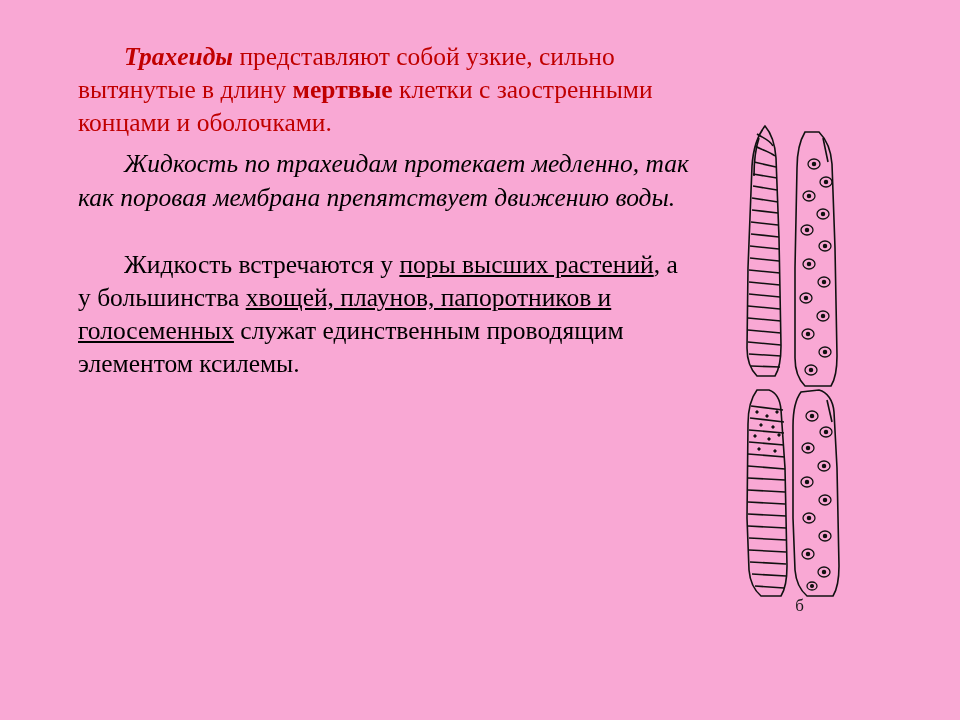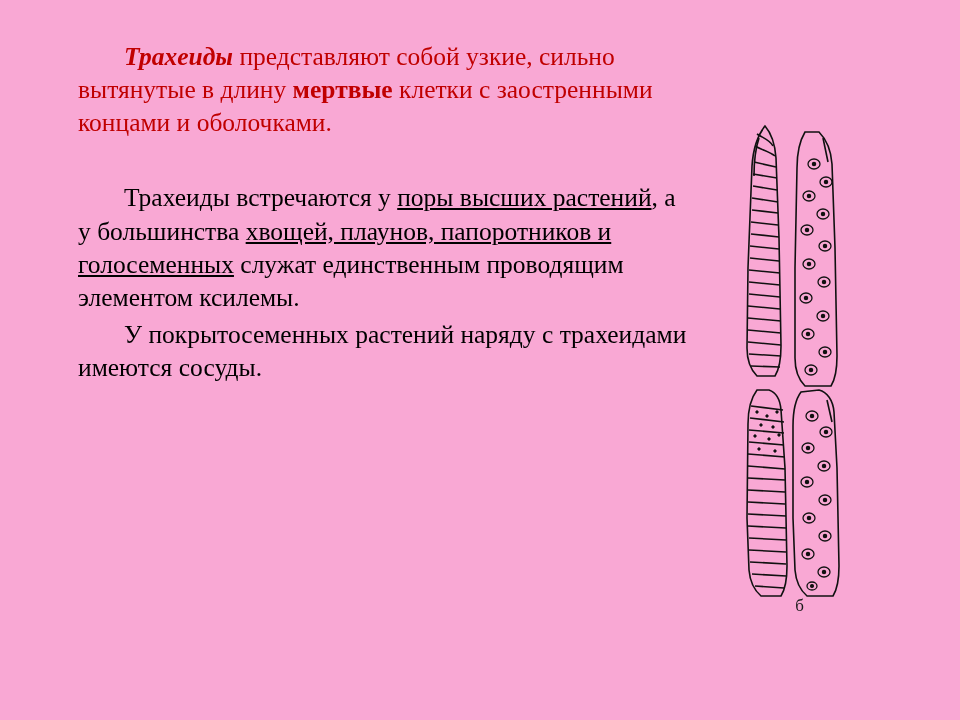--- a/index.html
+++ b/index.html
@@ -90,28 +90,28 @@
 
   <div class="text-column">
 
     <p class="para indent p-red"><span class="bold-red-italic">Трахеиды</span><span> представляют собой узкие, сильно вытянутые в длину </span><span class="red-bold">мертвые</span><span> клетки с заостренными концами и оболочками.</span></p>
 
     <div class="gap-small"></div>
 
 
     <div class="gap-small"></div>
 
+    <p class="para indent p-italic">Жидкость по трахеидам протекает медленно, так как поровая мембрана препятствует движению воды.</p>
 
     <div class="gap-big"></div>
 
-    <p class="para indent"><span>Трахеиды встречаются у </span><span class="underline">поры высших растений</span><span>, а у большинства </span><span class="underline">хвощей, плаунов, папоротников и голосеменных</span><span> служат единственным проводящим элементом ксилемы.</span></p>
+    <p class="para indent"><span>Жидкость встречаются у </span><span class="underline">поры высших растений</span><span>, а у большинства </span><span class="underline">хвощей, плаунов, папоротников и голосеменных</span><span> служат единственным проводящим элементом ксилемы.</span></p>
 
     <div class="gap-small"></div>
 
-    <p class="para indent">У покрытосеменных растений наряду с трахеидами имеются сосуды.</p>
 
   </div>
 
   <div class="figure">
     <svg width="165" height="500" viewBox="0 0 165 500" xmlns="http://www.w3.org/2000/svg">
       <g fill="none" stroke="#111111" stroke-width="1.6">
 
         <path d="M30 8 C22 18 18 32 17 48 L13 150 L12 230 C12 244 16 252 22 258 L40 258 C45 250 46 240 46 228 L44 120 L41 40 C40 26 37 16 30 8 Z"></path>
 
         <path d="M24 20 C20 32 19 46 19 58"></path>

